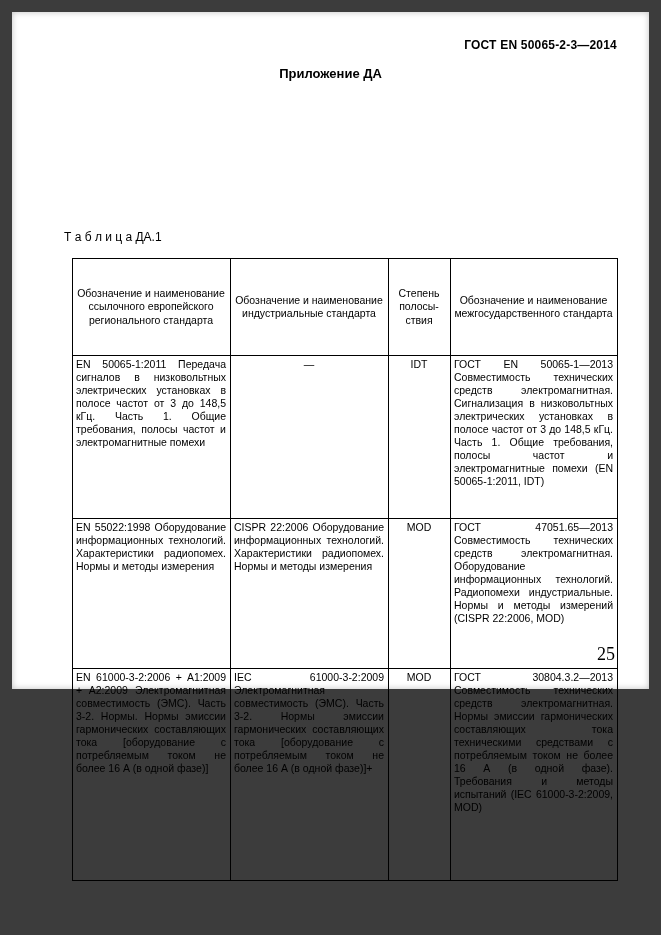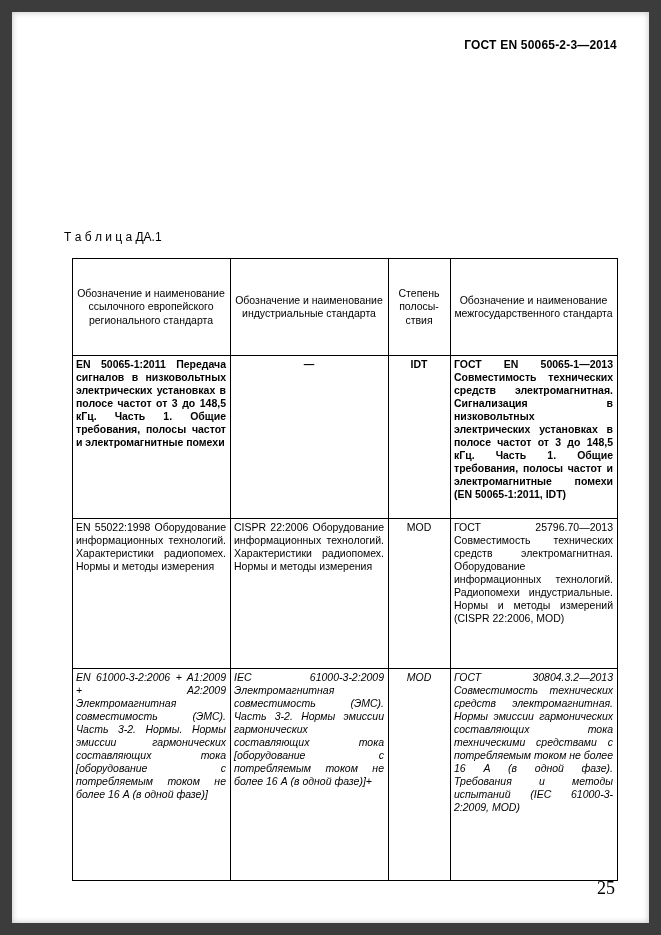--- a/index.html
+++ b/index.html
@@ -6,21 +6,21 @@
   html, body { width: 661px; height: 935px; }
   body {
     background: #3c3c3c;
     font-family: "Liberation Sans", sans-serif;
     position: relative;
     overflow: hidden;
   }
   .page {
     position: absolute;
     left: 12px; top: 12px;
-    width: 637px; height: 911px;
+    width: 637px; height: 677px;
     background: #ffffff;
     color: #000000;
     box-shadow: inset 0 0 6px rgba(0,0,0,0.25);
   }
   .doc-header {
     position: absolute;
     top: 26px; right: 32px;
     font-size: 12px;
     font-weight: bold;
     letter-spacing: 0.2px;
@@ -69,37 +69,38 @@
   }
   .std-table th {
     vertical-align: middle;
     text-align: center;
     font-weight: normal;
     height: 97px;
     line-height: 13.5px;
   }
   .cell-just { text-align: justify; }
   .cell-center { text-align: center; }
-  .row-1 td { height: 163px; font-weight: bold; }
+  .row-1 td { height: 163px; }
   .row-2 td { height: 150px; }
-  .row-3 td { height: 212px; font-style: italic; }
+  .row-3 td { height: 212px; }
   .page-number {
     position: absolute;
     bottom: 24px; right: 34px;
     font-size: 18px;
     font-family: "Liberation Serif", serif;
   }
 </style>
 </head>
 <body>
 
 <div class="page">
 
   <div class="doc-header">ГОСТ EN 50065-2-3—2014</div>
 
+  <div class="appendix-title">Приложение ДА</div>
 
 
 
   <div class="table-label">Т а б л и ц а  ДА.1</div>
 
   <table class="std-table">
     <colgroup>
       <col style="width:158px">
       <col style="width:158px">
       <col style="width:62px">
@@ -117,21 +118,21 @@
       <tr class="row-1">
         <td class="cell-just">EN 50065-1:2011 Передача сигналов в низковольтных электрических установках в полосе частот от 3 до 148,5 кГц. Часть 1. Общие требования, полосы частот и электромагнитные помехи</td>
         <td class="cell-center">—</td>
         <td class="cell-center">IDT</td>
         <td class="cell-just">ГОСТ EN 50065-1—2013 Совместимость технических средств электромагнитная. Сигнализация в низковольтных электрических установках в полосе частот от 3 до 148,5 кГц. Часть 1. Общие требования, полосы частот и электромагнитные помехи (EN 50065-1:2011, IDT)</td>
       </tr>
       <tr class="row-2">
         <td class="cell-just">EN 55022:1998 Оборудование информационных технологий. Характеристики радиопомех. Нормы и методы измерения</td>
         <td class="cell-just">CISPR 22:2006 Оборудование информационных технологий. Характеристики радиопомех. Нормы и методы измерения</td>
         <td class="cell-center">MOD</td>
-        <td class="cell-just">ГОСТ 25796.70—2013 Совместимость технических средств электромагнитная. Оборудование информационных технологий. Радиопомехи индустриальные. Нормы и методы измерений (CISPR 22:2006, MOD)</td>
+        <td class="cell-just">ГОСТ 47051.65—2013 Совместимость технических средств электромагнитная. Оборудование информационных технологий. Радиопомехи индустриальные. Нормы и методы измерений (CISPR 22:2006, MOD)</td>
       </tr>
       <tr class="row-3">
         <td class="cell-just">EN 61000-3-2:2006 + A1:2009 + A2:2009 Электромагнитная совместимость (ЭМС). Часть 3-2. Нормы. Нормы эмиссии гармонических составляющих тока [оборудование с потребляемым током не более 16 А (в одной фазе)]</td>
         <td class="cell-just">IEC 61000-3-2:2009 Электромагнитная совместимость (ЭМС). Часть 3-2. Нормы эмиссии гармонических составляющих тока [оборудование с потребляемым током не более 16 А (в одной фазе)]+</td>
         <td class="cell-center">MOD</td>
         <td class="cell-just">ГОСТ 30804.3.2—2013 Совместимость технических средств электромагнитная. Нормы эмиссии гармонических составляющих тока техническими средствами с потребляемым током не более 16 А (в одной фазе). Требования и методы испытаний (IEC 61000-3-2:2009, MOD)</td>
       </tr>
     </tbody>
   </table>
 

